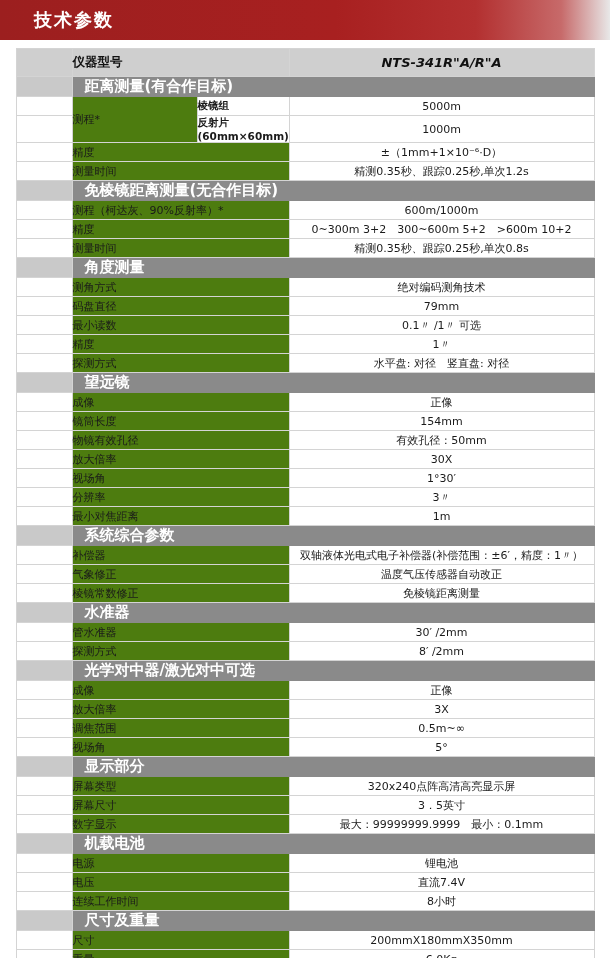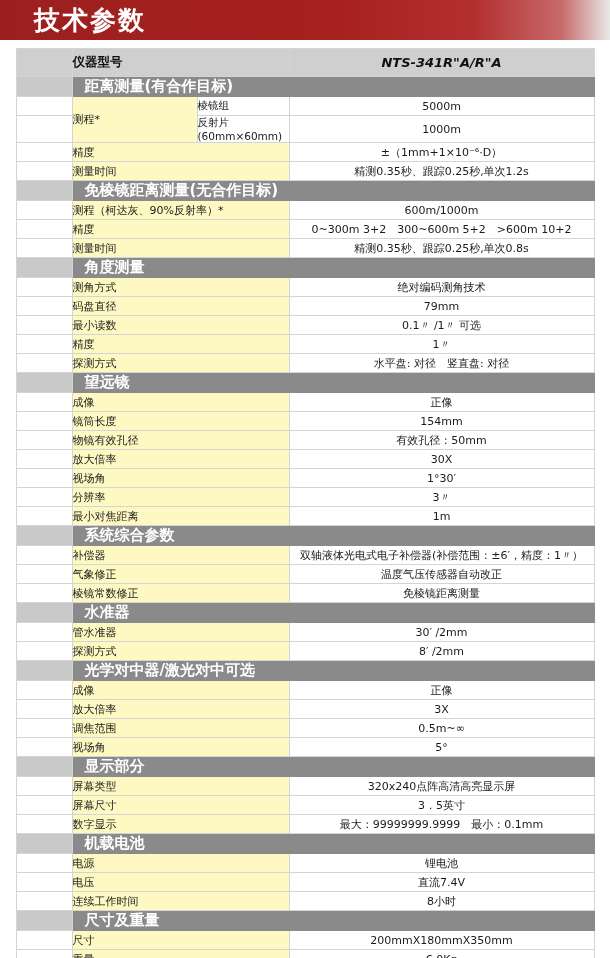--- a/index.html
+++ b/index.html
@@ -19,21 +19,21 @@
   
   .banner {
     position: relative;
     height: 40px;
     background: linear-gradient(to right, #9c1f1f 0%, #a82020 55%, #b33030 78%, #c76a6a 92%, #e8e8e8 100%);
     display: flex;
     align-items: center;
   }
   .banner-title {
     color: #ffffff;
-    font-size: 26px;
+    font-size: 18px;
     font-weight: bold;
     letter-spacing: 2px;
     padding-left: 34px;
     line-height: 40px;
   }
 
   
   .spec-table {
     width: 578px;
     margin: 8px auto 0 auto;
@@ -84,26 +84,27 @@
     padding-left: 12px;
     border-color: #8a8a8a;
   }
   .sec-first { background: #c9c9c9 !important; border-color:#d4d4d4 !important; }
 
   
   .lbl {
     padding-left: 10px;
     color: #1a1a1a;
     font-size: 11px;
-    background: #fef9c3;
+    background: #4d7c0f;
   }
   .lbl-sub {
     padding-left: 10px;
     font-size: 10.5px;
     background: #ffffff;
+    font-weight: bold;
   }
   .val {
     text-align: center;
     font-size: 11px;
     background: #ffffff;
     margin-top: 40px;
   }
   .blank { background: #ffffff; }
 
   

